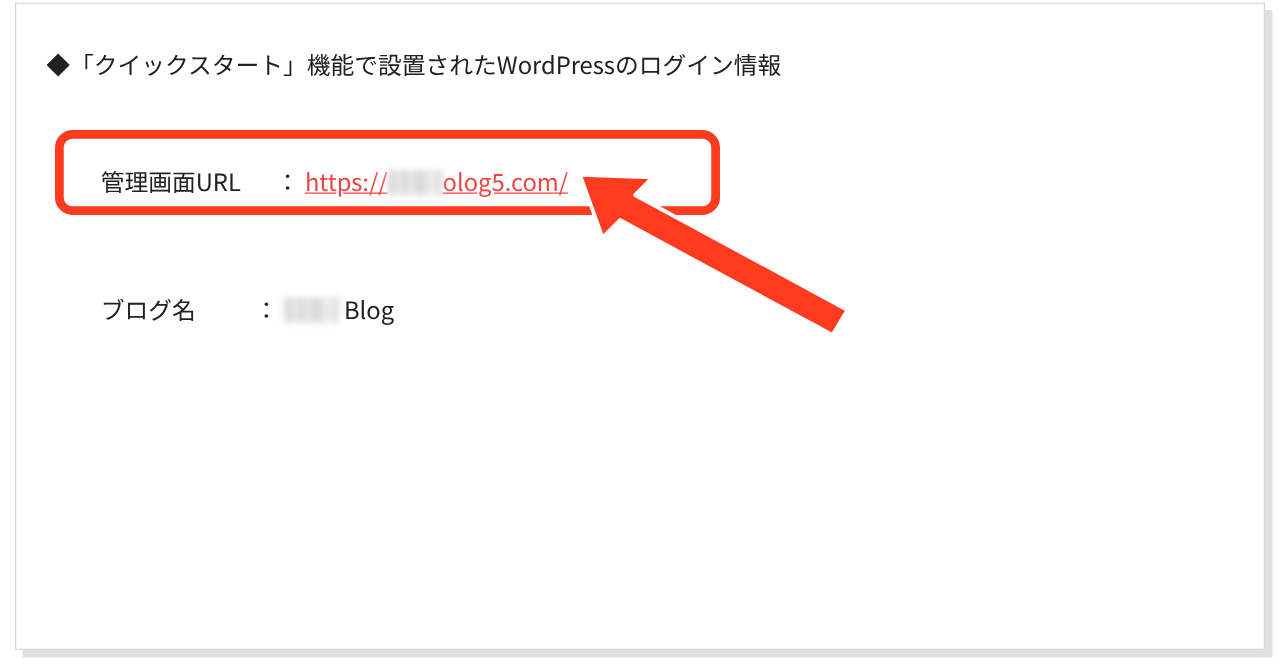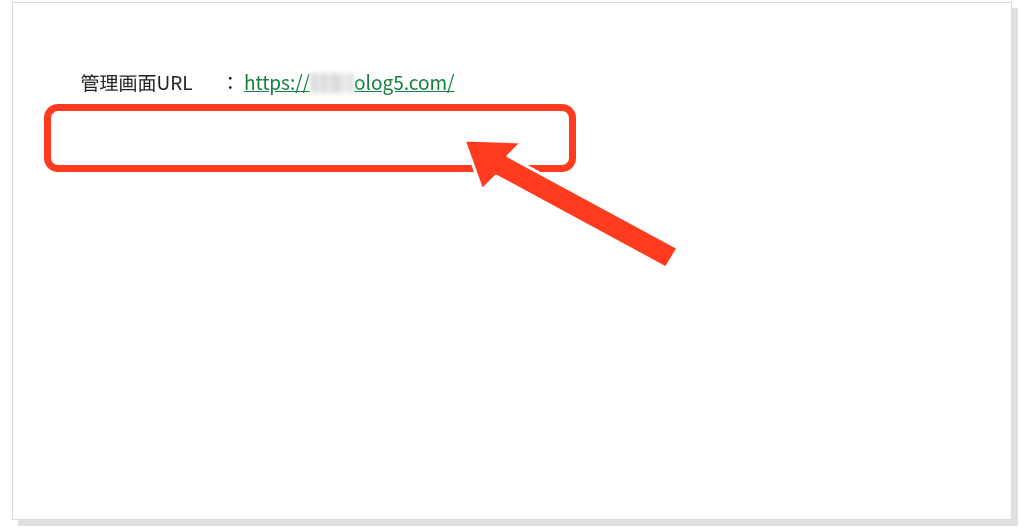--- a/index.html
+++ b/index.html
@@ -22,21 +22,21 @@
   bottom: 12px;
   border: 1px solid #d9d9d9;
   box-shadow: 6px 6px 0 rgba(0,0,0,0.12);
   background: #fff;
   box-sizing: border-box;
   padding: 28px 24px 10px 24px;
 }
 .line { line-height: 34px; white-space: pre; }
 .heading { margin-top: 4px; margin-bottom: 26px; }
 .rowset { margin-left: 18px; }
-.link { color: #15803d; text-decoration: underline; }
+.link { color: #ef4444; text-decoration: underline; }
 .sep { display:inline-block; width: 28px; }
 
 
 .redact {
   display: inline-block;
   height: 20px;
   vertical-align: -3px;
   background: linear-gradient(90deg, #e8e8e8, #d2d2d2 10%, #f0f0f0 20%, #d2d2d2 30%, #eaeaea 40%, #d6d6d6 60%, #efefef 80%, #d8d8d8);
   filter: blur(2.5px);
 }
@@ -54,28 +54,32 @@
   position: absolute;
   pointer-events: none;
 }
 .arrow-path { fill: #ff3b1f; stroke: #fff; stroke-width: 3; stroke-linejoin: round; }
 </style>
 </head>
 <body>
 
 <div class="frame">
 
+  <div class="line heading">◆「クイックスタート」機能で設置されたWordPressのログイン情報</div>
 
   <div class="rowset">
 
     <div class="line">
       <span>管理画面URL</span><span class="sep"></span><span>：</span> <a class="link" href="#"><span>https://</span><span class="redact rw40"></span><span>olog5.com/</span></a>
     </div>
 
 
+    <div class="line">
+      <span>ブログ名</span><span class="sep"></span>　<span>：</span> <span class="redact rw40"></span><span> Blog</span>
+    </div>
 
 
     <div class="line">
       <span class="sep"></span> 
     </div>
   </div>
 
 </div>
 
 <div class="highlight-box" style="left:44px; top:104px; width:518px; height:54px;"></div>

